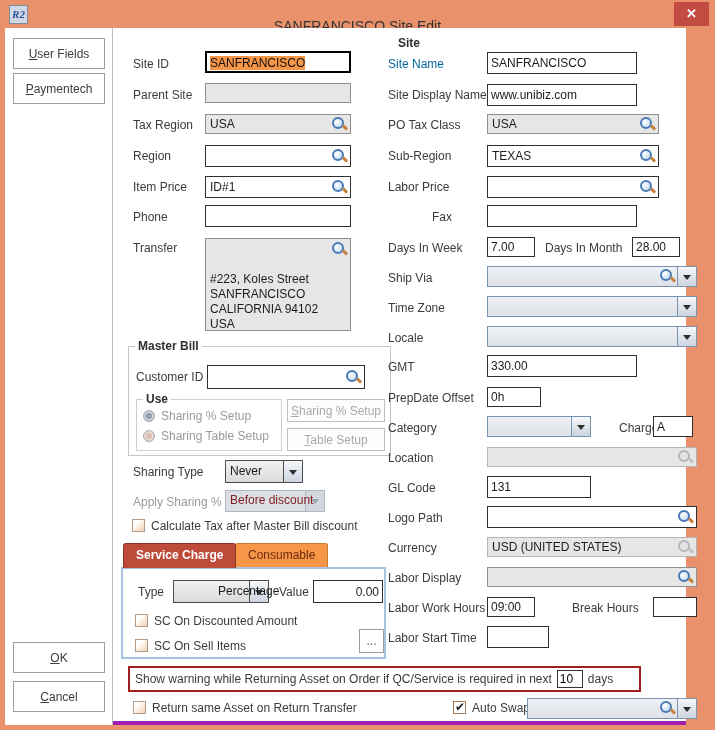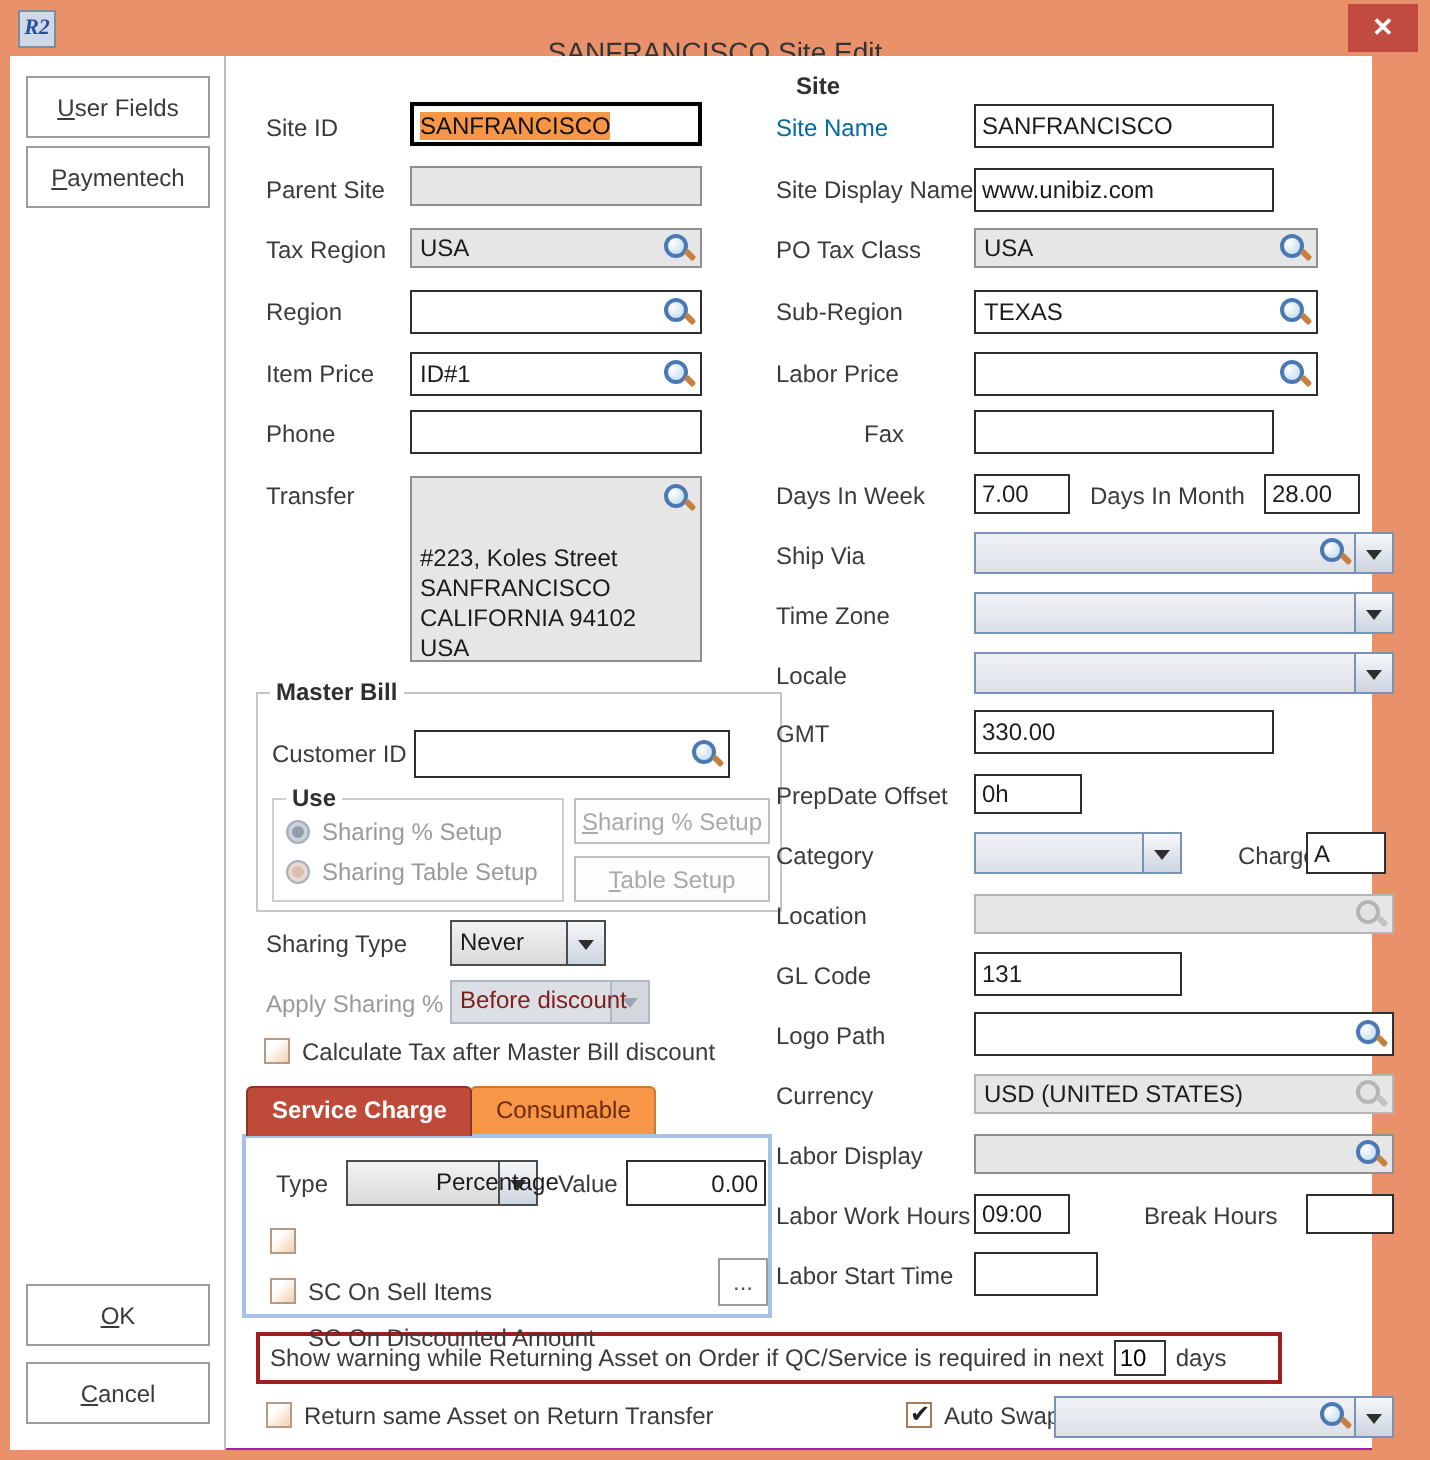--- a/index.html
+++ b/index.html
@@ -13,21 +13,21 @@
   .app-icon { position:absolute; left:9px; top:5px; width:19px; height:19px; background:#cfd8e4;
               border:1px solid #7d8da0; color:#2b4ea0; font-family:"Liberation Serif", serif;
               font-style:italic; font-weight:bold; font-size:11px; text-align:center; line-height:17px; }
   .title { position:absolute; left:0; right:0; top:0; height:28px; text-align:center; line-height:28px;
            font-size:14px; color:#333;margin-top:12px; }
   .close { position:absolute; right:6px; top:2px; width:35px; height:24px; background:#C24B42;
            color:#fff; text-align:center; line-height:24px; font-size:13px; font-weight:bold; cursor:pointer; }
 
   
   .dlgbody { position:absolute; left:5px; top:28px; width:681px; height:697px; background:#fff;
-             border-bottom:1px solid #a21caf; }
+             border-bottom:4px solid #a21caf; }
 
   
   .sidepanel { position:absolute; left:0; top:0; width:108px; height:697px; background:#fff;
                border-right:1px solid #bdbdbd; }
   .btn { position:absolute; left:8px; width:92px; height:31px; background:#fff; border:1px solid #9c9c9c;
          font-family:"Liberation Sans", sans-serif; font-size:12px; color:#3b3b3b; cursor:pointer; }
   .btn.dis { color:#a9a9a9; border-color:#bfbfbf; background:#fdfdfd; cursor:default; }
 
   .lbl { position:absolute; white-space:nowrap; font-size:12px; color:#3b3b3b; }
   .lbl.blue { color:#0369a1; }
@@ -205,21 +205,21 @@
       <span class="lbl" style="left:15px; top:16px;">Type</span>
       <div class="combo enabled" style="left:50px; top:11px; width:96px; height:23px;padding-left:40px;">
         <span class="space">
             <span class="val" style="top:3px;">Percentage</span>
           </span>
         <span class="dropbtn"></span>
       </div>
       <span class="lbl" style="left:156px; top:16px;">Value</span>
       <input class="tb" style="left: 190px; top: 11px; width: 70px; height: 23px; text-align: right;" value="0.00">
       <span class="cb" style="left:12px; top:45px;"></span>
-      <span class="lbl" style="left:31px; top:45px;margin-top:48px;">SC On Discounted Amount</span>
+      <span class="lbl" style="left:31px; top:45px;">SC On Discounted Amount</span>
       <span class="cb" style="left:12px; top:70px;"></span>
       <span class="lbl" style="left:31px; top:70px;">SC On Sell Items</span>
       <button class="ell" style="left:236px; top:60px; width:25px; height:24px;">...</button>
     </div>
 
     <span class="lbl hdr" style="left:393px; top:8px;">Site</span>
 
     <span class="lbl blue" style="left:383px; top:29px;">Site Name</span>
     <input class="tb" style="left: 482px; top: 24px; width: 150px;" value="SANFRANCISCO">
 

